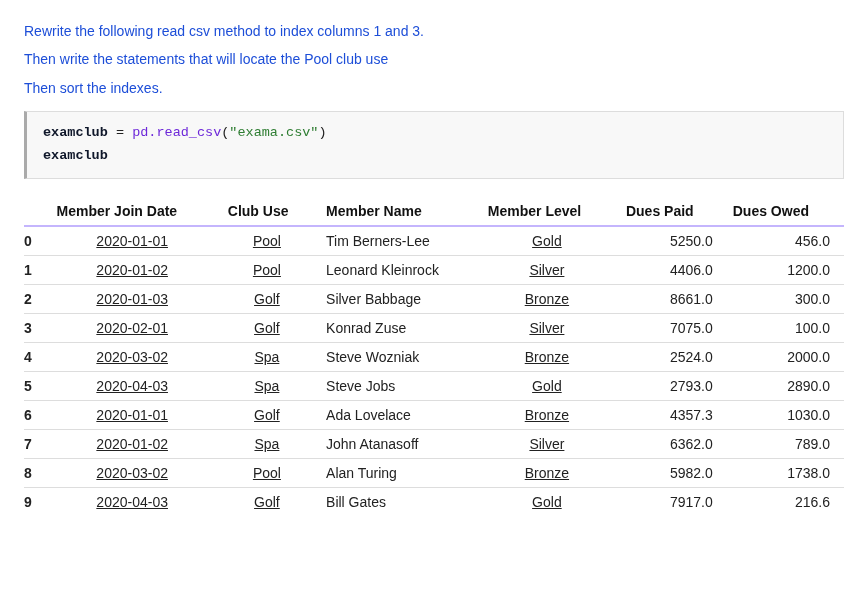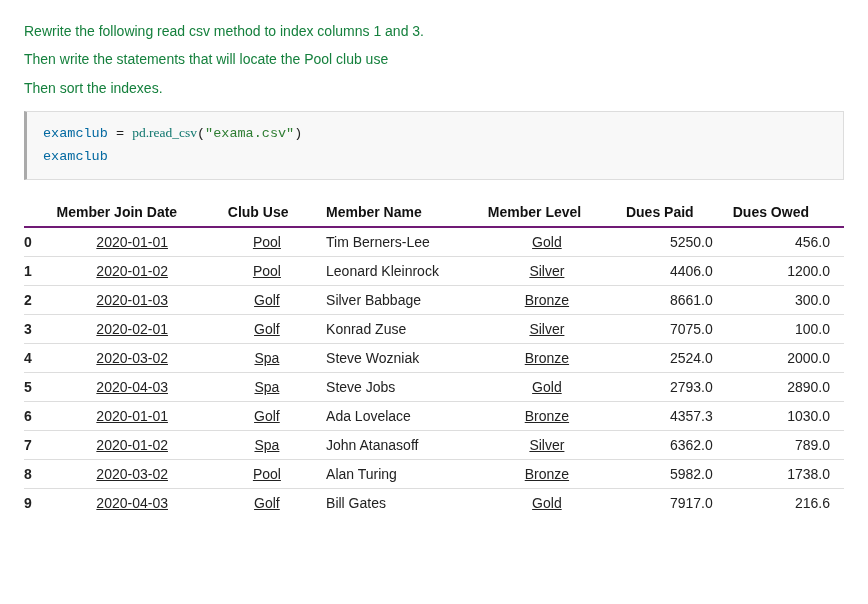--- a/index.html
+++ b/index.html
@@ -8,49 +8,49 @@
       font-size: 14px;
       background: #fff;
       color: #333;
       padding: 20px 24px;
       width: 868px;
       min-height: 604px;
     }
     .instruction-block {
       margin-bottom: 6px;
       font-size: 14px;
-      color: #15803d;
+      color: #1d4ed8;
       line-height: 1.6;
     }
     .code-block {
       background: #f8f8f8;
       border: 1px solid #ddd;
       border-left: 3px solid #aaa;
       padding: 10px 16px;
       margin: 12px 0 18px 0;
       font-family: 'Courier New', Courier, monospace;
       font-size: 13.5px;
       line-height: 1.7;
       color: #222;
     }
-    .kw-purple { color: #0369a1; }
-    .kw-red    { color: #0f766e; font-family: Liberation Serif, serif; }
+    .kw-purple { color: #0f172a; font-weight: bold; }
+    .kw-red    { color: #6d28d9; }
     .kw-green  { color: #2e7d32; }
 
     .dataframe-wrapper {
       overflow-x: auto;
       margin-top: 4px;
     }
     table.dataframe {
       border-collapse: collapse;
       font-size: 14px;
       width: 100%;
     }
     table.dataframe thead tr {
-      border-bottom: 2px solid #701a75;
+      border-bottom: 2px solid #c4b5fd;
     }
     table.dataframe thead th {
       font-weight: bold;
       padding: 6px 14px 6px 6px;
       text-align: left;
       color: #111;
       white-space: nowrap;
     }
     table.dataframe thead th.num-col {
       text-align: left;

